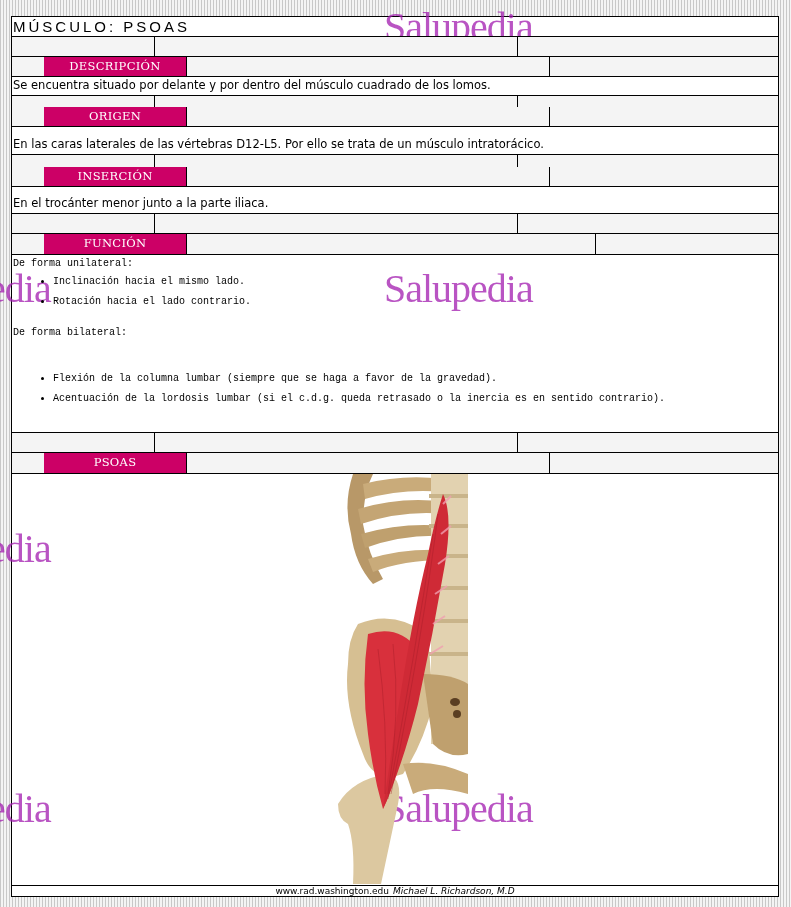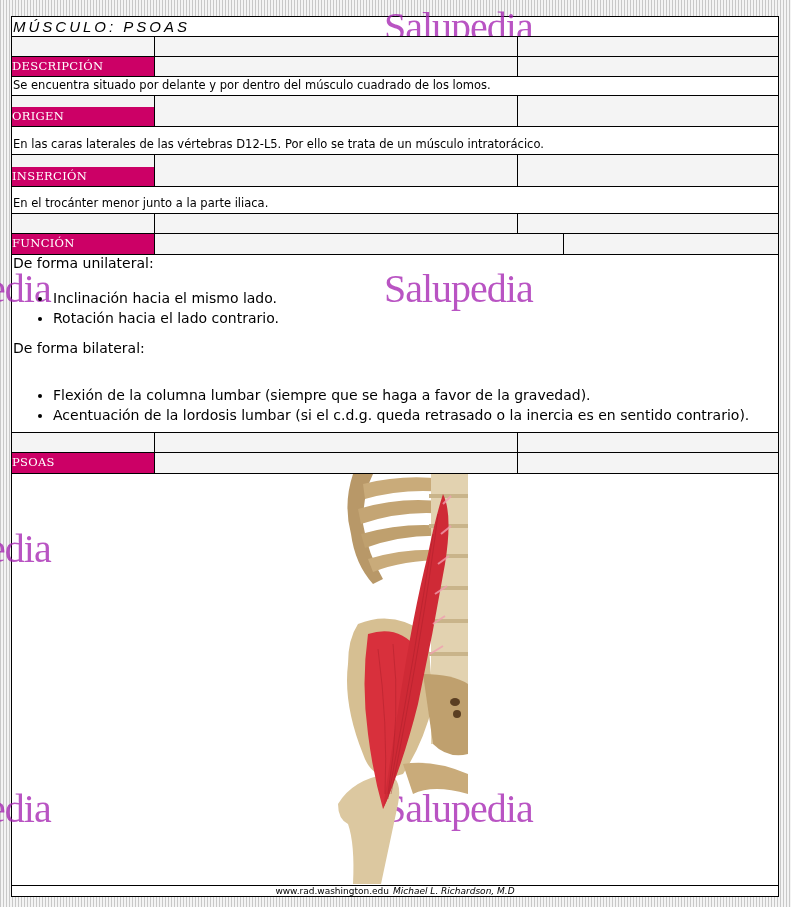--- a/index.html
+++ b/index.html
@@ -14,28 +14,28 @@
   }
   .row { position:absolute; left:0; width:766px; box-sizing:border-box; border-bottom:1px solid #000; }
   .grid3 { display:flex; }
   .grid3 > div { box-sizing:border-box; height:100%; }
   .c1 { width:143px; border-right:1px solid #000; }
   .c2 { width:363px; border-right:1px solid #000; }
   .c3 { flex:1; }
   .grey { background:#f4f4f4; }
   .label {
     background:#cc0066; color:#ffffff; font-family:"DejaVu Serif", serif;
-    font-size:11.5px; text-align:left; line-height:19px; font-weight:normal; letter-spacing:0.3px;
+    font-size:11.5px; text-align:center; line-height:19px; font-weight:normal; letter-spacing:0.3px;margin-left:32px;
   }
   .title {
     font-family:"Liberation Sans", sans-serif; font-size:15px; letter-spacing:3px;
     padding-left:1px; line-height:19px; color:#000;
   }
   .txt { font-size:11.5px; line-height:17px; padding-left:1px; color:#000; white-space:nowrap; }
-  .func { font-size:14px; color:#000; padding-left:1px; }
+  .func { font-size:10px; color:#000; padding-left:1px;font-family:Liberation Mono, monospace; }
   .func p { margin:0; line-height:17px; }
   .func ul { margin:0; padding-left:40px; }
   .func li { line-height:20px; }
   .watermark {
     position:absolute; font-family:"Liberation Serif", serif; font-size:40px; color:#a21caf;
     opacity:0.75; pointer-events:none; white-space:nowrap; letter-spacing:-1px;
   }
   .footer {
     position:absolute; left:0; bottom:0; width:766px; height:11px; border-top:1px solid #000;
     font-size:9px; text-align:center; line-height:11px; color:#000; box-sizing:border-box;
@@ -47,21 +47,21 @@
 
 <div class="page">
 
   <div class="watermark" style="left:372px;top:-14px;">Salupedia</div>
   <div class="watermark" style="left:372px;top:248px;">Salupedia</div>
   <div class="watermark" style="left:-110px;top:248px;">Salupedia</div>
   <div class="watermark" style="left:-110px;top:508px;">Salupedia</div>
   <div class="watermark" style="left:-110px;top:768px;">Salupedia</div>
   <div class="watermark" style="left:372px;top:768px;">Salupedia</div>
 
-  <div class="row title" style="top:0;height:20px;font-style:italic;">MÚSCULO: PSOAS</div>
+  <div class="row title" style="top:0;height:20px;">MÚSCULO: PSOAS</div>
 
   <div class="row grid3 grey" style="top:20px;height:20px;">
       <div class="c1"></div>
       <div class="c2"></div>
       <div class="c3"></div>
     </div>
 
   <div class="row grid3 grey" style="top:40px;height:20px;">
     <div class="c1 label">DESCRIPCIÓN</div>
       <div class="c2"></div>
@@ -98,21 +98,21 @@
       <div class="c3"></div>
     </div>
 
   <div class="row grid3 grey" style="top:217px;height:21px;gap:46px;">
     <div class="c1 label">FUNCIÓN</div>
       <div class="c2"></div>
       <div class="c3"></div>
   </div>
   <div class="row func" style="top:238px;height:178px;">
     <p>De forma unilateral:</p>
-    <ul style="margin-top:16px;">
+    <ul style="">
       <li>Inclinación hacia el mismo lado.</li>
       <li>Rotación hacia el lado contrario.</li>
     </ul>
     <p style="margin-top:12px;">De forma bilateral:</p>
     <ul style="margin-top:28px;">
       <li>Flexión de la columna lumbar (siempre que se haga a favor de la gravedad).</li>
       <li>Acentuación de la lordosis lumbar (si el c.d.g. queda retrasado o la inercia es en sentido contrario).</li>
     </ul>
   </div>
   <div class="row grid3 grey" style="top:416px;height:20px;">

